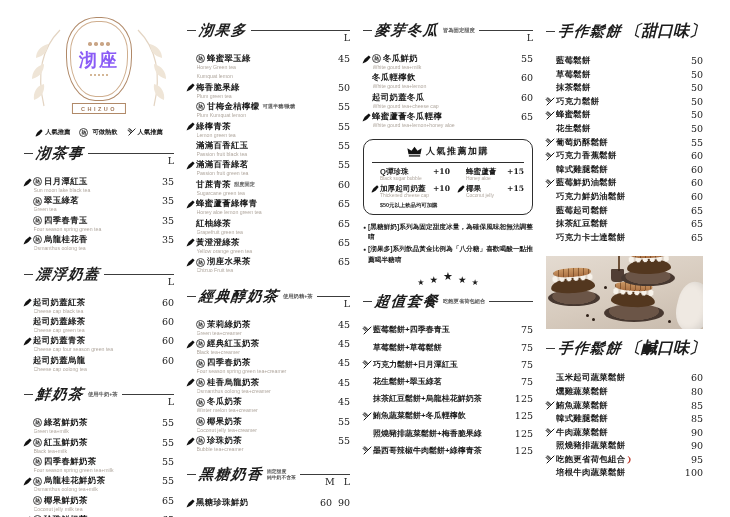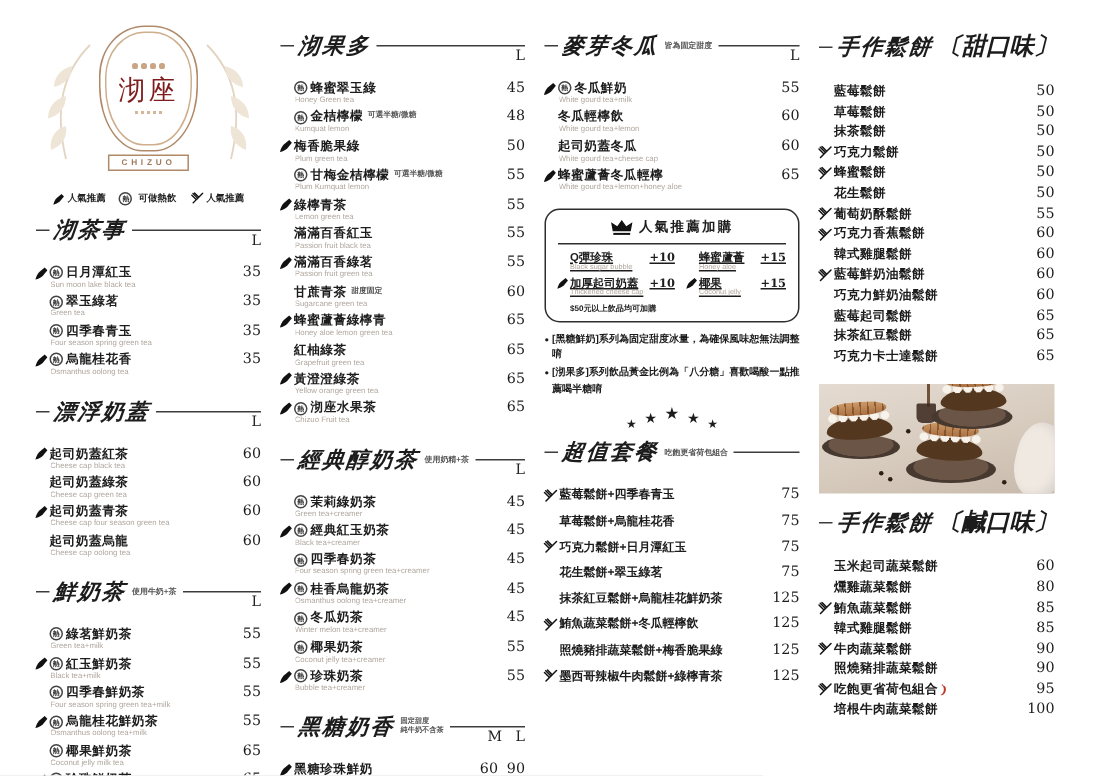--- a/index.html
+++ b/index.html
@@ -13,22 +13,22 @@
   .logo-wrap{height:106px;position:relative;margin-bottom:4px;flex:none;}
   .leaf{position:absolute;top:8px;}
   .leaf.l{left:2px;} .leaf.r{right:2px;transform:scaleX(-1);}
   .badge{position:absolute;left:50%;top:1px;transform:translateX(-50%);
          width:64px;height:82px;border:1.6px solid #b08968;background:#fff;
          border-radius:46% 46% 44% 44% / 40% 40% 52% 52%;z-index:2;}
   .badge-inner{position:absolute;inset:3px;border:0.8px solid #cfae8e;border-radius:inherit;
          display:flex;flex-direction:column;align-items:center;justify-content:center;}
   .badge-dots{display:flex;gap:2.5px;margin-bottom:2px;}
   .badge-dots i{width:3.5px;height:3.5px;border-radius:50%;background:#c9a586;}
-  .badge-name{font-family:"DejaVu Serif",serif;font-weight:400;font-size:18px;
-         letter-spacing:2px;color:#7f1d1d;}
+  .badge-name{font-family:"DejaVu Serif",serif;font-weight:700;font-size:18px;
+         letter-spacing:2px;color:#8b5cf6;}
   .badge-sub{display:flex;gap:1.5px;margin-top:2px;}
   .badge-sub i{width:2.5px;height:2.5px;background:#d4b797;}
   .ribbon{position:absolute;left:50%;bottom:8px;transform:translateX(-50%);z-index:3;
          background:#fff;border:1px solid #b08968;color:#a1795a;font-size:5.5px;
          letter-spacing:2.5px;padding:1.5px 8px;white-space:nowrap;font-weight:700;}
 
   
   .legend{display:flex;gap:9px;justify-content:center;align-items:center;
           font-size:6.3px;font-weight:700;color:#222;margin:2px 0 2px;flex:none;}
   .legend .lg{display:flex;align-items:center;gap:2px;}
@@ -72,21 +72,21 @@
   .w-price{margin-left:auto;font-family:"DejaVu Serif",serif;font-size:9.5px;flex:none;}
   .combo-list .w-row{margin-bottom:8.2px;}
   .combo-list .w-name{font-size:8px;letter-spacing:0;}
   .chili{margin-left:1px;flex:none;display:inline-flex;}
 
   
   .addon{border:1.2px solid #2e2e2e;border-radius:10px;padding:5px 8px 5px;margin:2px 0 6px;}
   .addon-title{display:flex;justify-content:center;align-items:center;gap:4px;
                font-size:9px;font-weight:700;letter-spacing:1.5px;padding-bottom:4px;
                border-bottom:1px solid #2e2e2e;margin-bottom:4px;}
-  .addon-grid{display:grid;grid-template-columns:1.18fr 1fr;column-gap:8px;row-gap:1px;text-decoration:underline;}
+  .addon-grid{display:grid;grid-template-columns:1.18fr 1fr;column-gap:8px;row-gap:1px;}
   .ad-it{position:relative;padding-left:8px;}
   .ad-row{display:flex;align-items:center;line-height:9px;}
   .ad-name{font-size:7.6px;font-weight:700;white-space:nowrap;}
   .ad-price{margin-left:auto;font-size:7.6px;font-weight:700;font-family:"DejaVu Serif",serif;}
   .ad-en{font-size:4.9px;color:#b0a79e;line-height:5.5px;margin-bottom:2px;white-space:nowrap;}
   .addon-foot{font-size:5.4px;font-weight:700;margin-top:1px;padding-left:8px;}
 
   
   .notes{margin:1px 0 2px;}
   .note-li{display:flex;gap:2px;font-size:6.7px;font-weight:700;line-height:1.6;margin-bottom:1px;}
@@ -419,28 +419,20 @@
       <span class="hot-mark">熱</span>
       <span class="d-name">蜂蜜翠玉綠</span>
 
       <span class="d-price">45</span>
 
     </div>
     <div class="d-en">Honey Green tea</div>
   </div>
 
   <div class="d-item">
-    <div class="d-row">
-
-      <span class="hot-mark">熱</span>
-      <span class="d-name">金桔檸檬</span>
-      <span class="d-note">可選半糖/微糖</span>
-      <span class="d-price">48</span>
-
-    </div>
     <div class="d-en">Kumquat lemon</div>
   </div>
 
   <div class="d-item">
     <div class="d-row">
       <span class="gutter">
         <svg width="9" height="9" viewBox="0 0 9 9">
                   <path d="M0.6 8.4 C1.2 6.2 2 4.6 3.2 3.4 L6.8 0.4 L8.6 2.2 L5.6 5.8 C4.4 7 2.8 7.8 0.6 8.4 Z" fill="#111"></path>
                 </svg>
       </span>
@@ -876,21 +868,21 @@
                 <path d="M10.8 1.2 L5.6 6.4 M5 7 L2.4 9.6 M5.8 5 L2.2 1.4 M4.6 6.2 L1.2 2.8 M7 4.2 L3.6 0.8" stroke="#111" stroke-width="1.2" fill="none" stroke-linecap="round"></path>
               </svg>
     </span>
     <span class="w-name">藍莓鬆餅+四季春青玉</span>
 
     <span class="w-price">75</span>
   </div>
 
   <div class="w-row">
 
-    <span class="w-name">草莓鬆餅+烏龍桂花香</span>
+    <span class="w-name">草莓鬆餅+草莓鬆餅</span>
 
     <span class="w-price">75</span>
   </div>
 
   <div class="w-row">
     <span class="gutter">
       <svg width="10" height="10" viewBox="0 0 12 12">
                 <path d="M10.8 1.2 L5.6 6.4 M5 7 L2.4 9.6 M5.8 5 L2.2 1.4 M4.6 6.2 L1.2 2.8 M7 4.2 L3.6 0.8" stroke="#111" stroke-width="1.2" fill="none" stroke-linecap="round"></path>
               </svg>
     </span>

